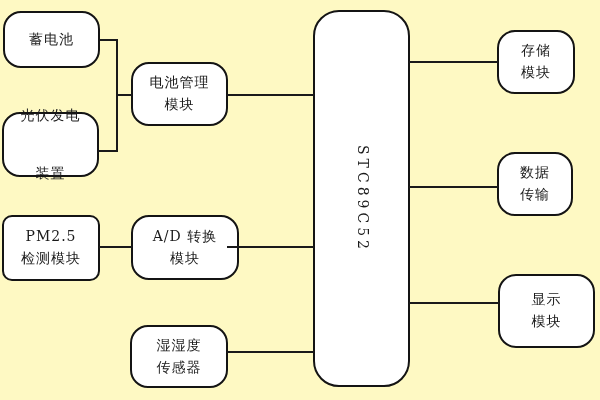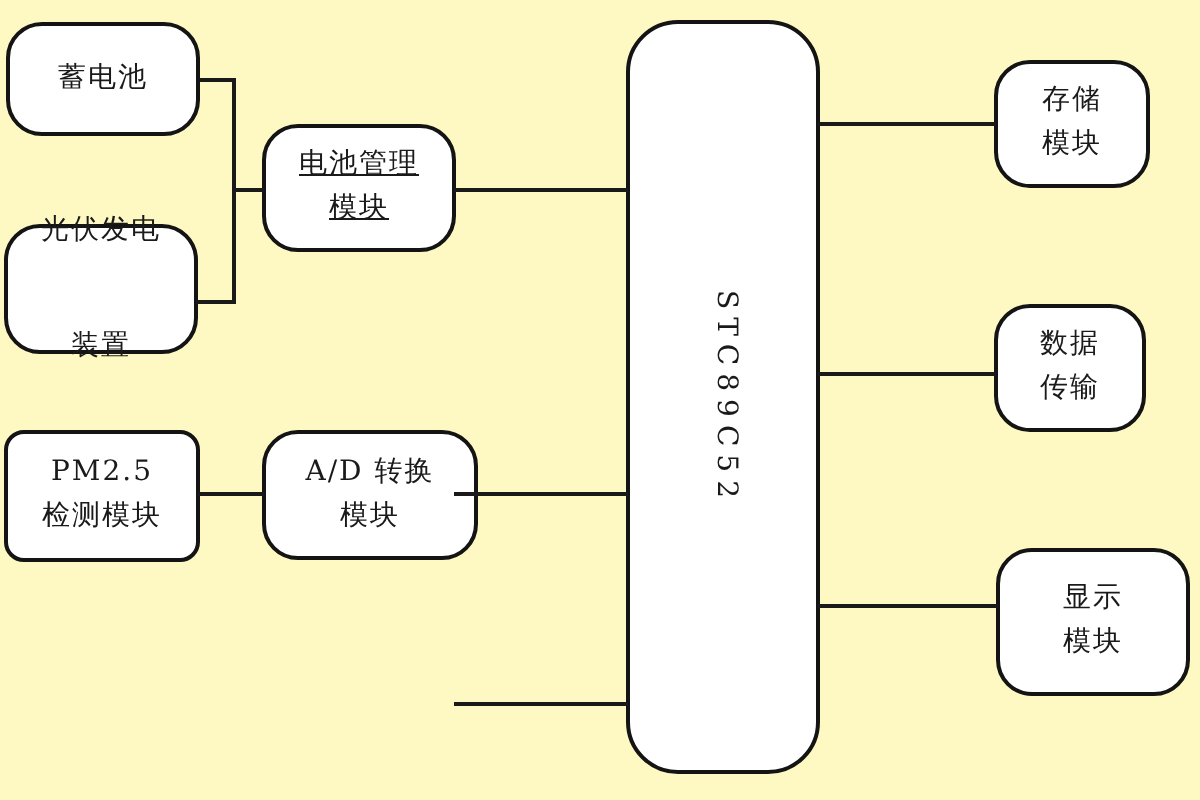--- a/index.html
+++ b/index.html
@@ -35,21 +35,21 @@
     line-height: 1.55;
     letter-spacing: 1px;
   }
   .box .ln { display: block; white-space: nowrap; }
 
   
   .b-battery      { left: 3px;   top: 11px;  width: 97px; height: 57px; }
   .b-pv           { left: 2px;   top: 112px; width: 97px; height: 65px; gap: 36px; }
   .b-pm25         { left: 2px;   top: 215px; width: 98px; height: 66px; border-radius: 10px; }
   
-  .b-batmgmt      { left: 131px; top: 62px;  width: 97px; height: 64px; text-decoration: underline; }
+  .b-batmgmt      { left: 131px; top: 62px;  width: 97px; height: 64px; }
   .b-adconv       { left: 131px; top: 215px; width: 108px; height: 65px; }
   .b-humidity     { left: 130px; top: 325px; width: 98px; height: 63px; }
   
   .b-mcu          { left: 313px; top: 10px;  width: 97px; height: 377px; border-radius: 26px; }
   .mcu-label {
     position: absolute;
     top: 50%;
     left: 50%;
     transform: translate(-50%, -50%) rotate(90deg);
     white-space: nowrap;
@@ -100,20 +100,24 @@
   <div class="box b-batmgmt">
     <span class="ln">电池管理</span>
     <span class="ln">模块</span>
   </div>
 
   <div class="box b-adconv">
     <span class="ln">A/D 转换</span>
     <span class="ln">模块</span>
   </div>
 
+  <div class="box b-humidity">
+    <span class="ln">湿湿度</span>
+    <span class="ln">传感器</span>
+  </div>
 
   <div class="box b-mcu">
     <span class="mcu-label">STC89C52</span>
   </div>
 
   <div class="box b-storage">
     <span class="ln">存储</span>
     <span class="ln">模块</span>
   </div>
 

